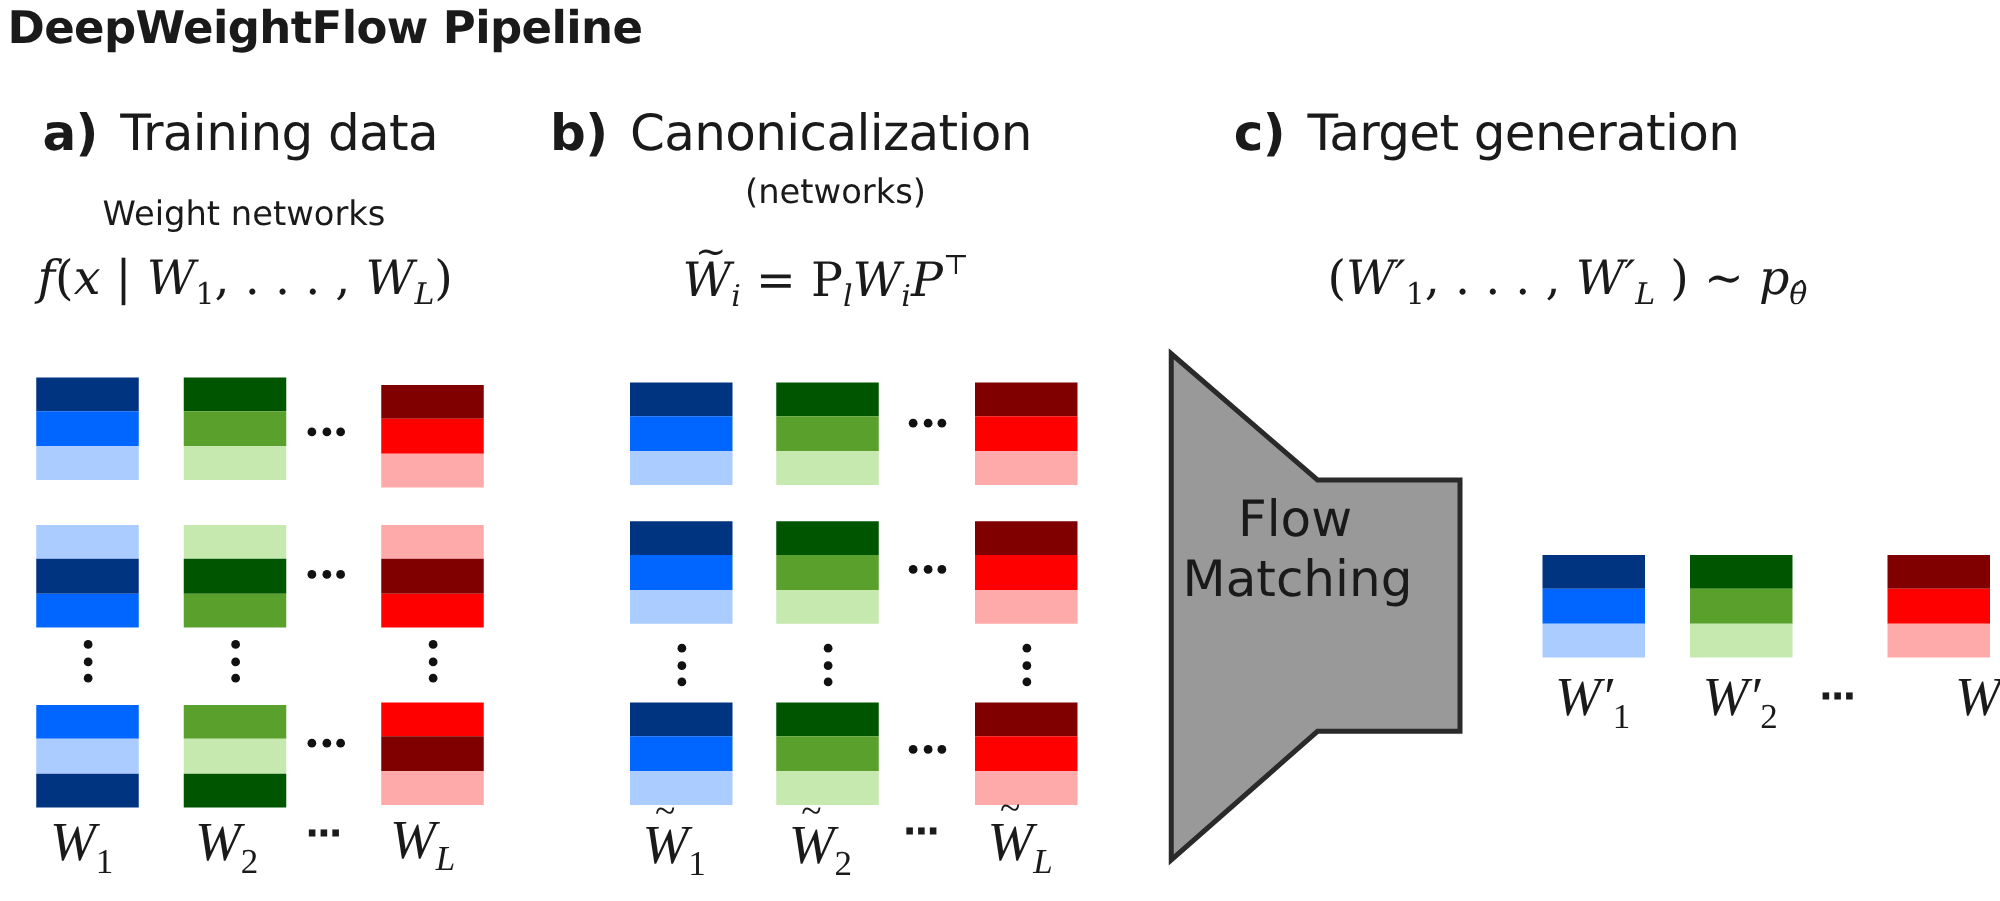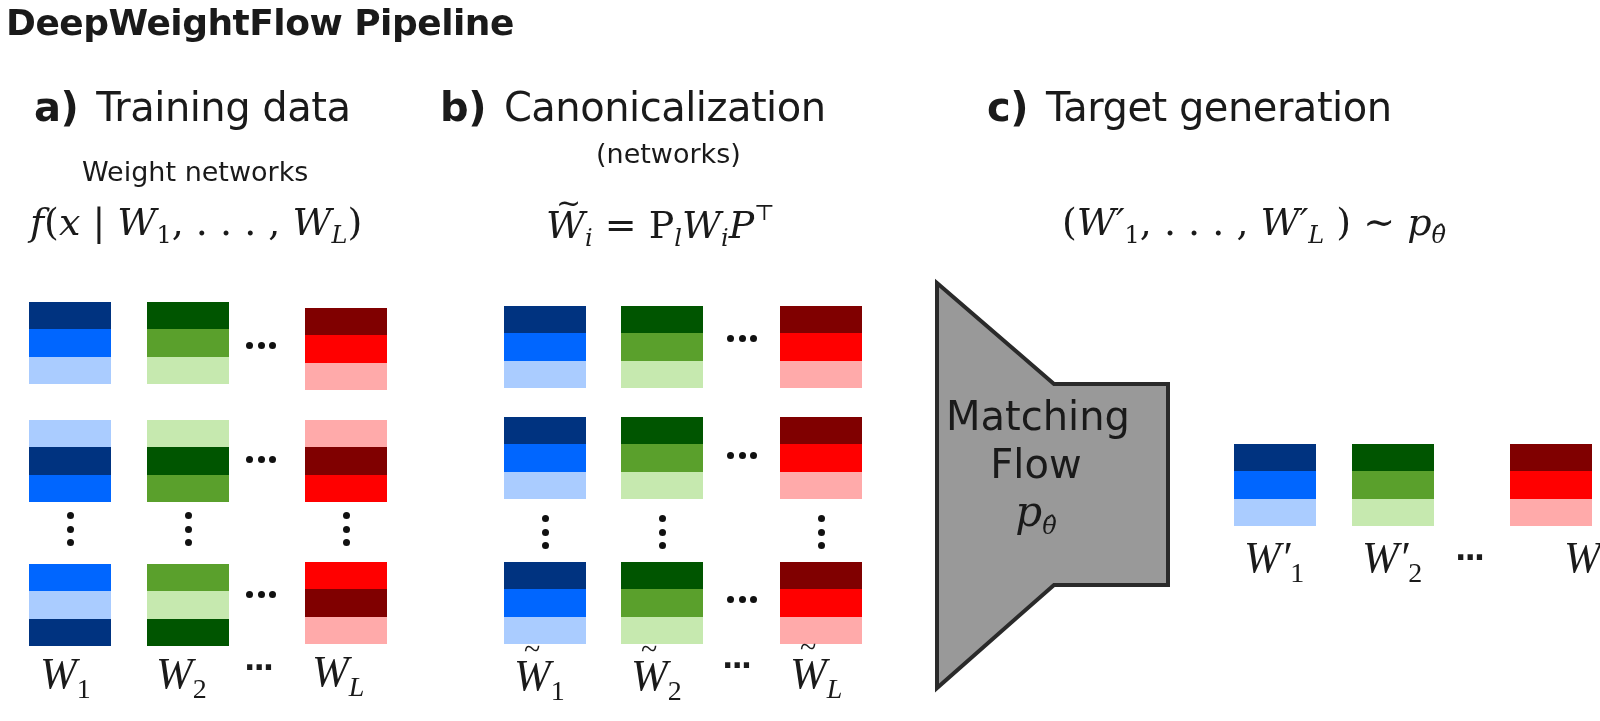--- a/index.html
+++ b/index.html
@@ -220,23 +220,22 @@
       <div style="background: rgb(128, 0, 0);"></div>
       <div style="background: rgb(255, 0, 0);"></div>
       <div style="background: rgb(255, 170, 170);"></div>
     </div>
   </div>
 
 <svg id="flow-svg" width="1600" height="721">
   <polygon points="937,283 1054,384 1168,384 1168,585 1054,585 937,688" fill="#999999" stroke="#2a2a2a" stroke-width="4" stroke-linejoin="miter"></polygon>
 </svg>
 <div class="abs flow-text" style="left:946px; top:392px;">
+  <div>Flow</div>
   <div>Matching</div>
-  <div>Flow</div>
-  <div class="math" style="font-size:42px;"><span>p</span><sub>θ̂</sub></div>
 </div>
 
 <div id="labels">
     <div class="abs label" style="left: 40px; top: 648px;"><span>W</span><sub>1</sub></div>
     <div class="abs label" style="left: 156px; top: 648px;"><span>W</span><sub>2</sub></div>
     <div class="abs label" style="left: 312px; top: 646px;"><span>W</span><sub class="it">L</sub></div>
     <div class="abs" style="left: 244px; top: 650px; font-size: 30px; font-weight: bold; letter-spacing: -2px;">···</div>
     <div class="abs label" style="left: 514px; top: 650px;"><span class="tilde">W</span><sub>1</sub></div>
     <div class="abs label" style="left: 631px; top: 650px;"><span class="tilde">W</span><sub>2</sub></div>
     <div class="abs label" style="left: 790px; top: 648px;"><span class="tilde">W</span><sub class="it">L</sub></div>

